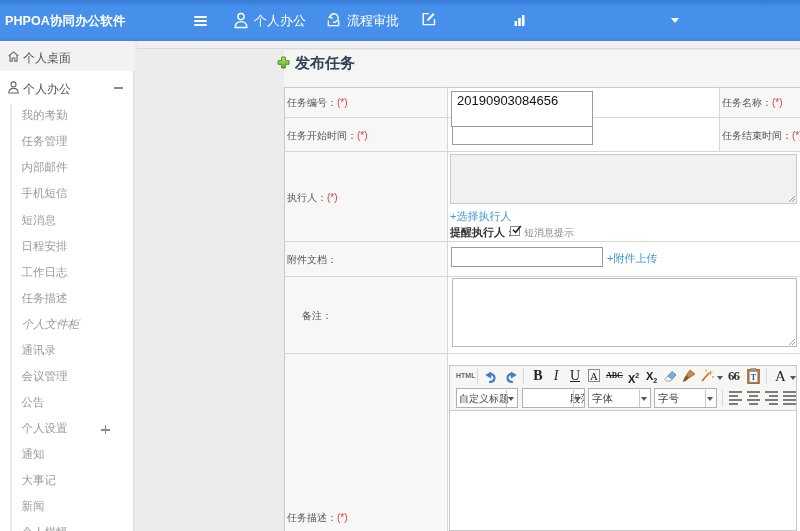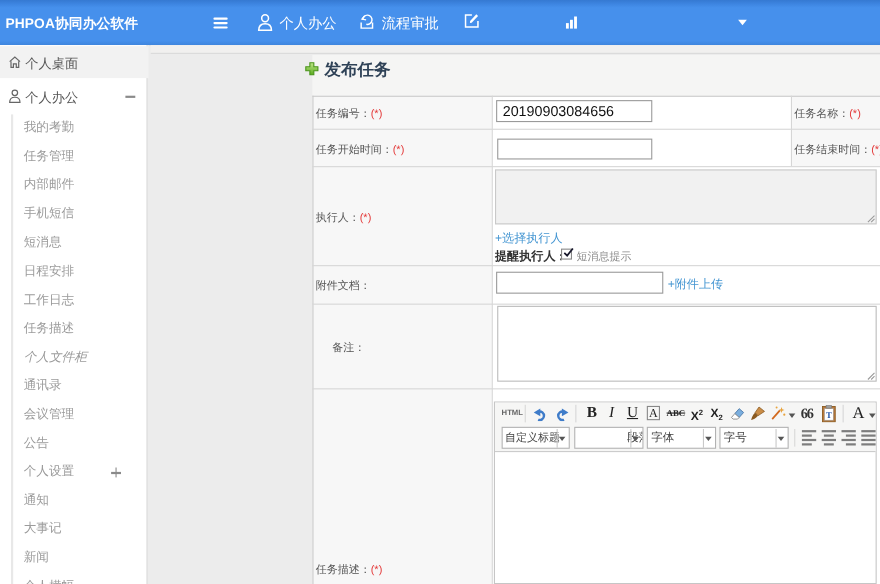--- a/index.html
+++ b/index.html
@@ -137,21 +137,21 @@
   <div class="abs" style="left:284px; top:87px; width:516px; height:1px; background:#c9c9c9;"></div>
   <div class="abs" style="left:447px; top:87px; width:1px; height:444px; background:#d6d6d6;"></div>
   <div class="abs" style="left:719px; top:87px; width:1px; height:64px; background:#d6d6d6;"></div>
   <div class="abs" style="left:284px; top:117px; width:516px; height:1px; background:#d6d6d6;"></div>
   <div class="abs" style="left:284px; top:151px; width:516px; height:1px; background:#d6d6d6;"></div>
   <div class="abs" style="left:284px; top:241px; width:516px; height:1px; background:#d6d6d6;"></div>
   <div class="abs" style="left:284px; top:276px; width:516px; height:1px; background:#d6d6d6;"></div>
   <div class="abs" style="left:284px; top:353px; width:516px; height:1px; background:#d6d6d6;"></div>
 
   <div class="abs lbl" style="left:287px; top:96px;">任务编号：<span class="red">(*)</span></div>
-  <div class="inp" style="left:451px; top:91px; width:142px; height:20px; font-size:13px; line-height:18px; padding-left:5px; color:#111;">20190903084656</div>
+  <div class="inp" style="left:451px; top:91px; width:142px; height:36px; font-size:13px; line-height:18px; padding-left:5px; color:#111;">20190903084656</div>
   <div class="abs lbl" style="left:722px; top:96px;">任务名称：<span class="red">(*)</span></div>
 
   <div class="abs lbl" style="left:287px; top:129px;">任务开始时间：<span class="red">(*)</span></div>
   <div class="inp" style="left:452px; top:126px; width:141px; height:19px;"></div>
   <div class="abs lbl" style="left:722px; top:129px;">任务结束时间：<span class="red">(*)</span></div>
 
   <div class="abs lbl" style="left:287px; top:191px;">执行人：<span class="red">(*)</span></div>
   <div class="abs" style="left:450px; top:154px; width:347px; height:50px; background:#f1f1f1; border:1px solid #c9c9c9;"></div>
   <svg class="abs" style="left:786px; top:193px;" width="10" height="10" viewBox="0 0 10 10">
     <path d="M9 3 L3 9 M9 6 L6 9" stroke="#9a9a9a" stroke-width="1"></path>

